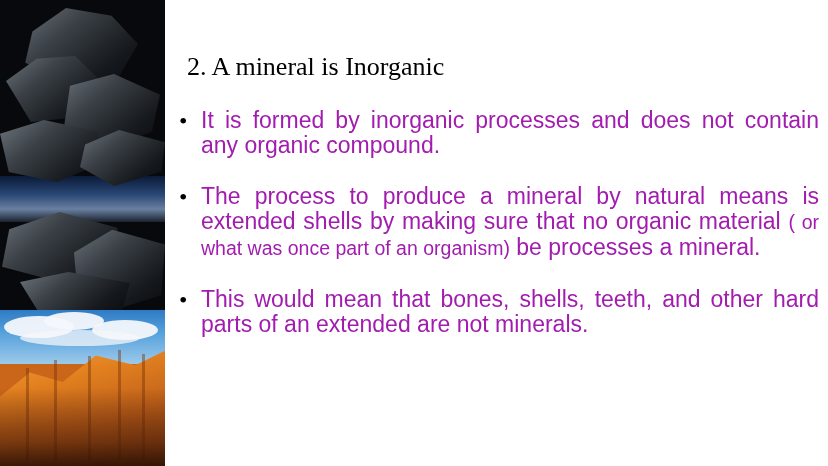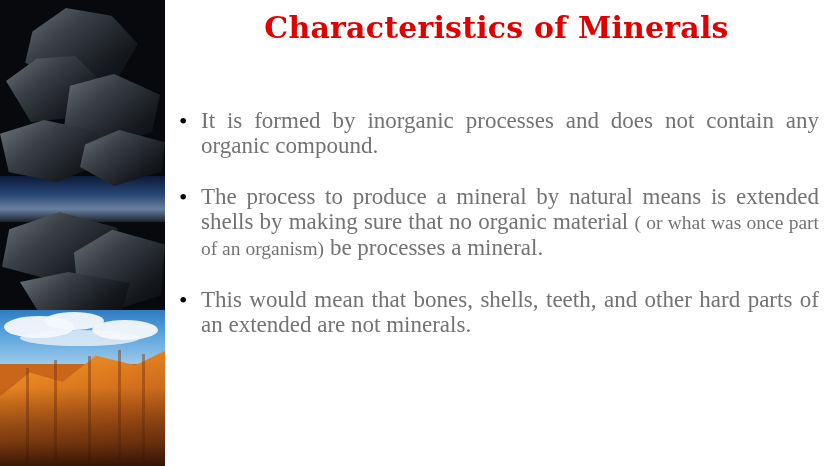--- a/index.html
+++ b/index.html
@@ -160,23 +160,23 @@
     flex: 0 0 22px;
     font-size: 24px;
     line-height: 26px;
     color: #000;
     text-align: left;
   }
   .bullet-text {
     flex: 1 1 auto;
     font-size: 23px;
     line-height: 25px;
-    color: #737373;
+    color: #a21caf;
     text-align: justify;
-    font-family: Liberation Serif, serif;
+    font-family: Liberation Sans, sans-serif;
   }
   .bullet-text .small {
     font-size: 19.5px;
   }
   .b1 .bullet-text { text-align: justify; }
   .b1 { margin-bottom: 26px; }
   .b2 { margin-bottom: 26px; }
   .b3 { margin-bottom: 0; }
 </style>
 </head>
@@ -210,22 +210,22 @@
       <div class="canyon-streak cs3"></div>
       <div class="canyon-streak cs4"></div>
       <div class="canyon-streak cs5"></div>
       <div class="canyon-shadow"></div>
     </div>
 
   </div>
 
   <div class="content">
 
-    <div class="slide-title">Characteristics of Minerals</div>
-
+
+    <div class="subtitle">2. A mineral is Inorganic</div>
 
     <div class="bullets">
 
       <div class="bullet b1">
         <div class="bullet-dot">•</div>
         <div class="bullet-text"> It  is formed by inorganic processes and does not contain any organic compound.</div>
       </div>
 
       <div class="bullet b2">
         <div class="bullet-dot">•</div>

